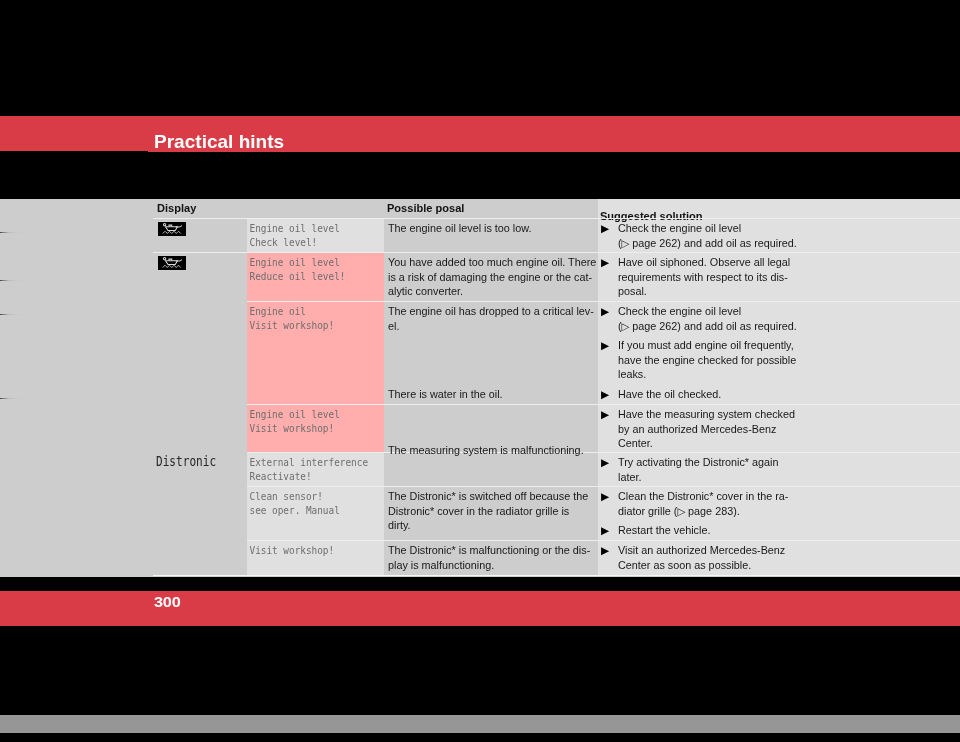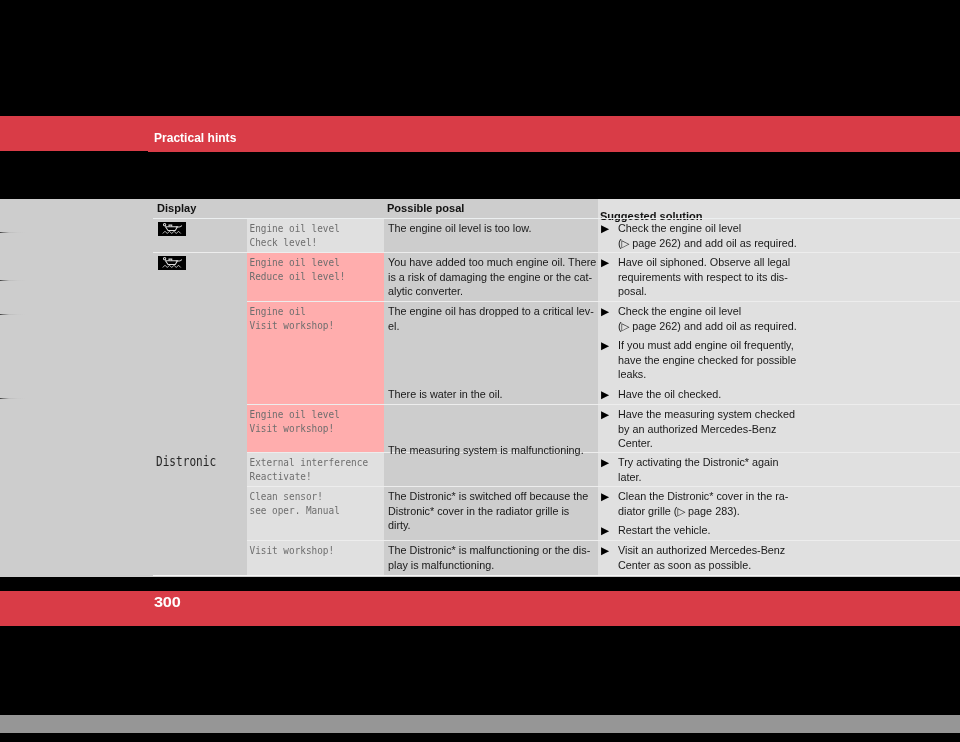--- a/index.html
+++ b/index.html
@@ -5,21 +5,21 @@
 <style>
   html,body{margin:0;padding:0;}
   body{width:960px;height:742px;background:#000;overflow:hidden;
        font-family:"Liberation Sans",sans-serif;-webkit-font-smoothing:antialiased;}
   #root{position:absolute;left:0;top:0;width:960px;height:742px;}
   
   .th,.mono,.body,.grp,.hdrtitle,.pageno{filter:blur(0px);}
   .page{position:absolute;left:0;top:199px;width:960px;height:378px;background:#cdcdcd;}
   .hdrbar{position:absolute;left:0;top:116px;width:960px;height:36px;background:#d93c47;}
   .hdrbar .notch{position:absolute;left:0;top:35px;width:148px;height:2px;background:#000;}
-  .hdrtitle{position:absolute;left:154px;top:131px;color:#fff;font-weight:bold;font-size:12px;letter-spacing:0.02px;}
+  .hdrtitle{position:absolute;left:154px;top:131px;color:#fff;font-weight:bold;font-size:19px;letter-spacing:0.02px;}
   .botbar{position:absolute;left:0;top:591px;width:960px;height:35px;background:#d93c47;}
   .pageno{position:absolute;left:154px;top:593px;color:#fff;font-weight:bold;font-size:16.3px;letter-spacing:-0.2px;transform:scaleY(0.87);transform-origin:left center;}
   .tick{position:absolute;left:0;width:26px;height:1px;
         background:linear-gradient(to right,#404040 0,#787878 3px,#bebebe 9px,#cacaca 18px,#cdcdcd 26px);}
   .graybar{position:absolute;left:0;top:715px;width:960px;height:18px;background:#969696;}
 
   
   .tbl{position:absolute;left:0;top:0;width:960px;height:572px;}
   .abs{position:absolute;}
   .th{font-weight:bold;font-size:11.05px;color:#121212;}

